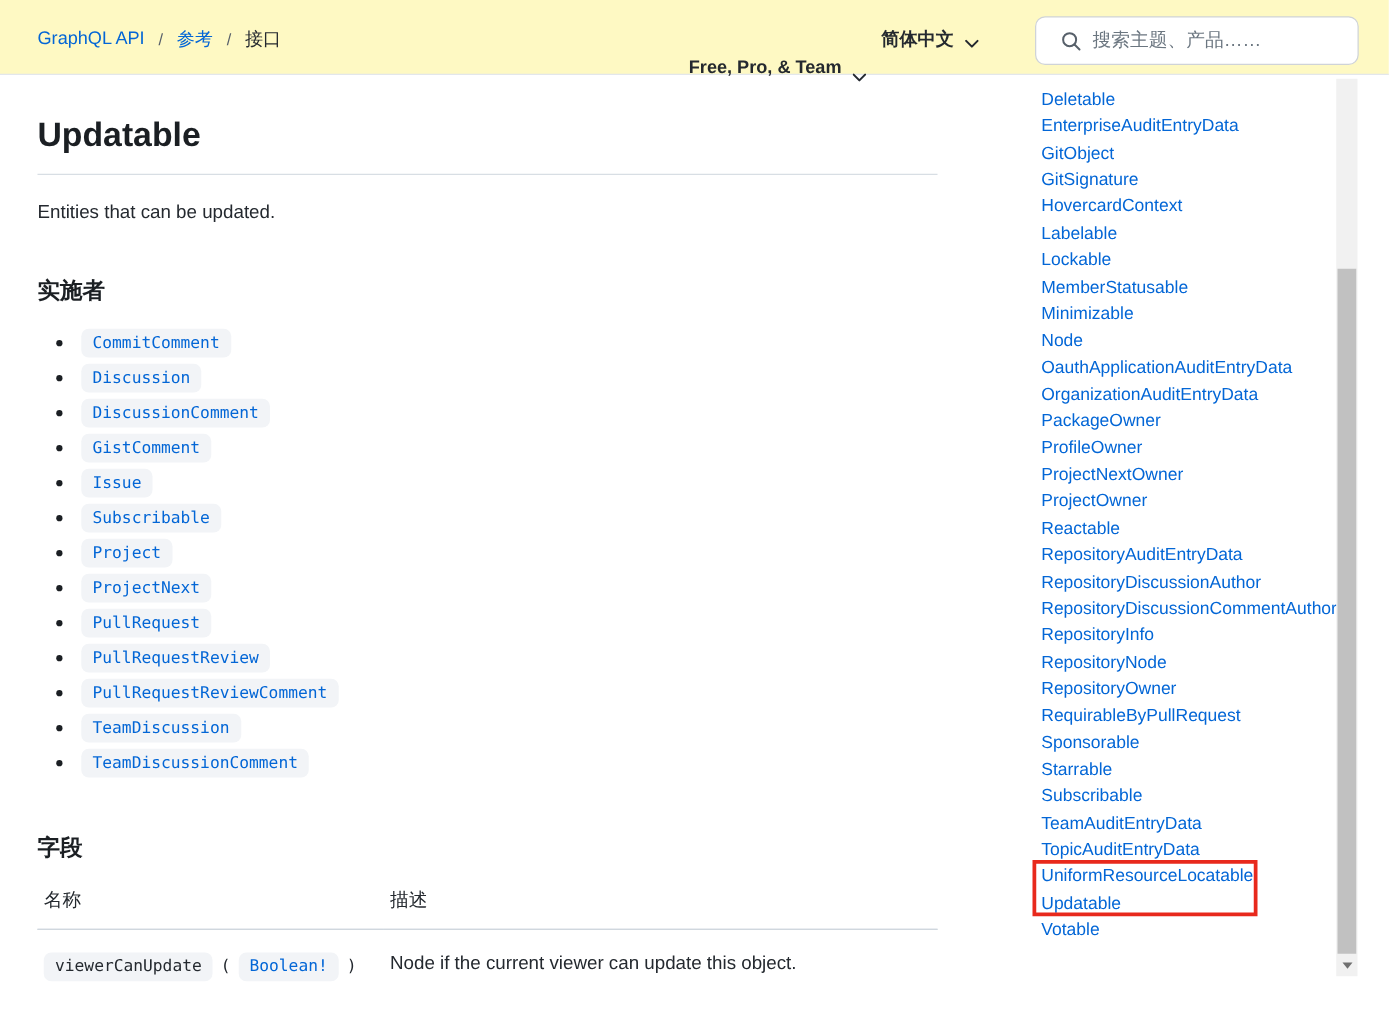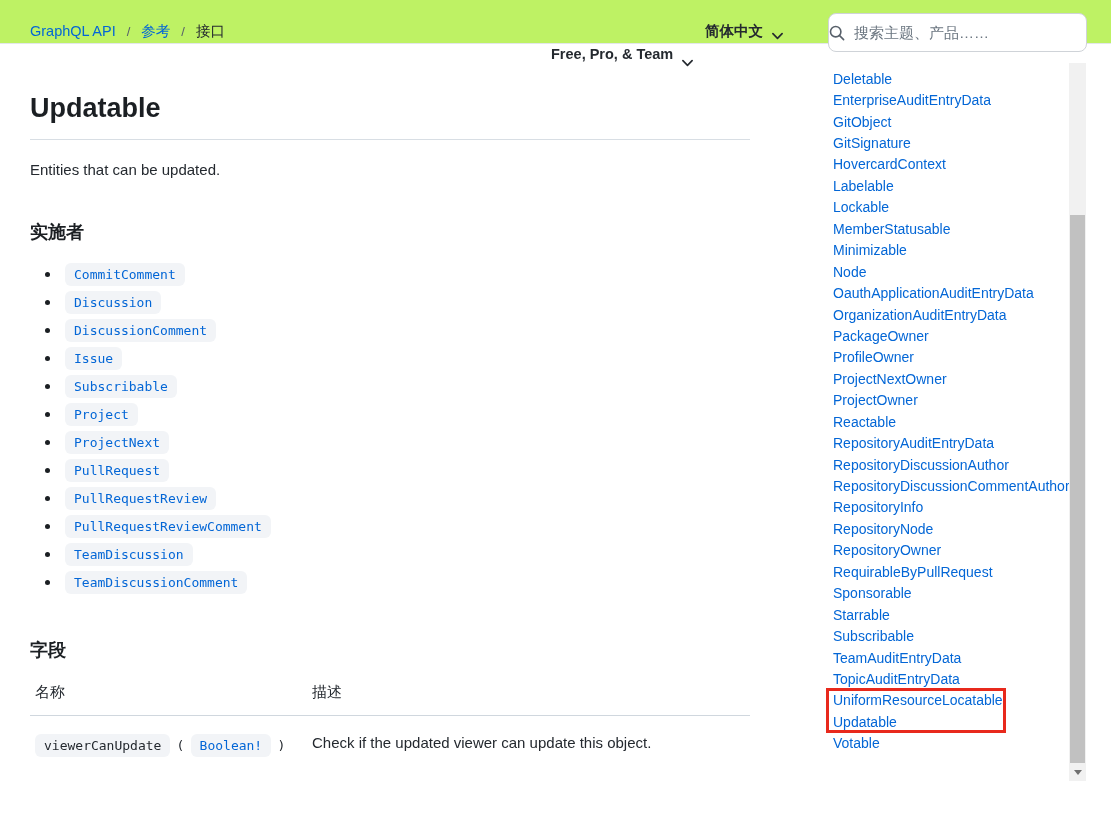--- a/index.html
+++ b/index.html
@@ -12,36 +12,36 @@
     --highlight_red:#e8291c;
     --scrollbar_track:#f1f1f1;
     --scrollbar_thumb:#c1c1c1;
   }
   *{margin:0;padding:0;box-sizing:border-box;}
   html,body{width:1111px;height:813px;overflow:hidden;background:#fff;
     font-family:"Liberation Sans","DejaVu Sans",sans-serif;color:var(--text_dark);}
   a{text-decoration:none;color:var(--link_blue);cursor:pointer;}
 
   
-  .header{position:absolute;top:0;left:0;width:1111px;height:44px;background:#bef264;
+  .header{position:absolute;top:0;left:0;width:1111px;height:60px;background:#fef9c3;
     border-bottom:1px solid #e3e7eb;z-index:5;}
   .breadcrumb{position:absolute;left:30px;top:0;height:62px;display:flex;align-items:center;
     font-size:14.5px;white-space:nowrap;}
   .crumb{display:flex;align-items:center;}
   .crumb .sep{color:var(--text_gray);margin:0 11px;font-size:13px;}
   .crumb:last-child a{color:var(--text_dark);cursor:default;}
   .hdr-btn{position:absolute;top:0;height:62px;display:flex;align-items:center;gap:9px;
     background:none;border:none;font-family:inherit;font-size:14.5px;font-weight:700;
     color:var(--text_dark);cursor:pointer;}
   .plan-btn{left:551px;align-items:flex-end;}
   .lang-btn{left:705px;font-weight:600;}
   .chev{width:11px;height:8px;display:inline-block;}
   .search-box{position:absolute;left:828px;top:13px;width:259px;height:39px;
     border:1px solid #cfd3d8;border-radius:8px;display:flex;align-items:center;
-    padding:0 0;background:#fff;}
+    padding:0 20px;background:#fff;}
   .search-box input{border:none;outline:none;flex:1;font-family:inherit;font-size:15px;
     color:var(--text_dark);margin-left:9px;background:transparent;min-width:0;}
   .search-box input::placeholder{color:#6b7680;opacity:1;}
 
   
   .main{position:absolute;left:30px;top:63px;width:720px;}
   h1.page-title{margin-top:30px;font-size:27px;font-weight:700;color:var(--text_heading);
     padding-bottom:15px;border-bottom:1px solid var(--border_light);}
   p.page-desc{margin-top:21px;font-size:15px;color:var(--text_dark);}
   h2.section-h{margin-top:42px;font-size:18px;font-weight:700;color:var(--text_heading);}
@@ -147,20 +147,24 @@
       <li>
         <span class="bullet"></span>
         <a class="chip">Discussion</a>
       </li>
 
       <li>
         <span class="bullet"></span>
         <a class="chip">DiscussionComment</a>
       </li>
 
+      <li>
+        <span class="bullet"></span>
+        <a class="chip">GistComment</a>
+      </li>
 
       <li>
         <span class="bullet"></span>
         <a class="chip">Issue</a>
       </li>
 
       <li>
         <span class="bullet"></span>
         <a class="chip">Subscribable</a>
       </li>
@@ -210,21 +214,21 @@
       </tr>
     </thead>
     <tbody>
       <tr>
         <td class="name-cell">
           <span class="chip chip-dark">viewerCanUpdate</span>
           <span class="paren">(</span>
           <a class="chip">Boolean!</a>
           <span class="paren">)</span>
         </td>
-        <td>Check if the updated viewer can update this object.</td>
+        <td>Node if the current viewer can update this object.</td>
       </tr>
     </tbody>
   </table>
 
 </div>
 
 <div class="sidebar">
   <ul>
 
       <li>

